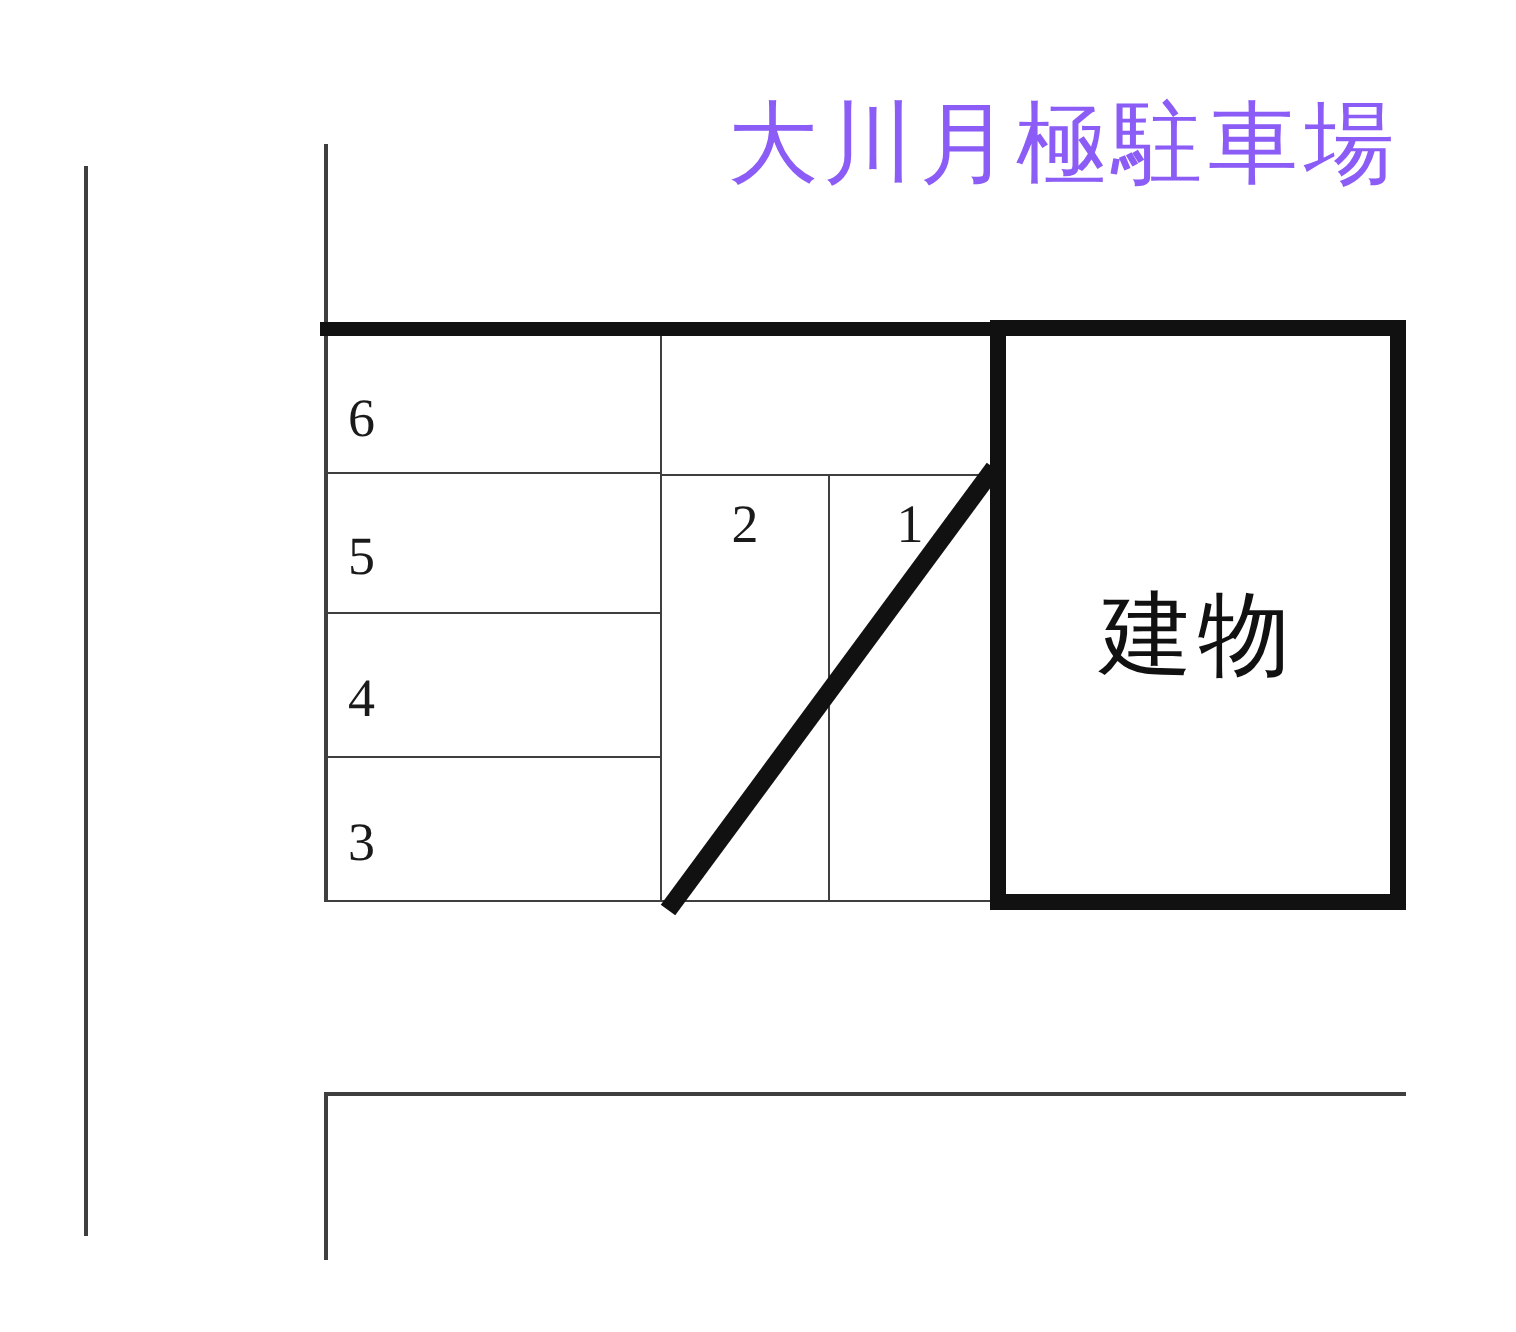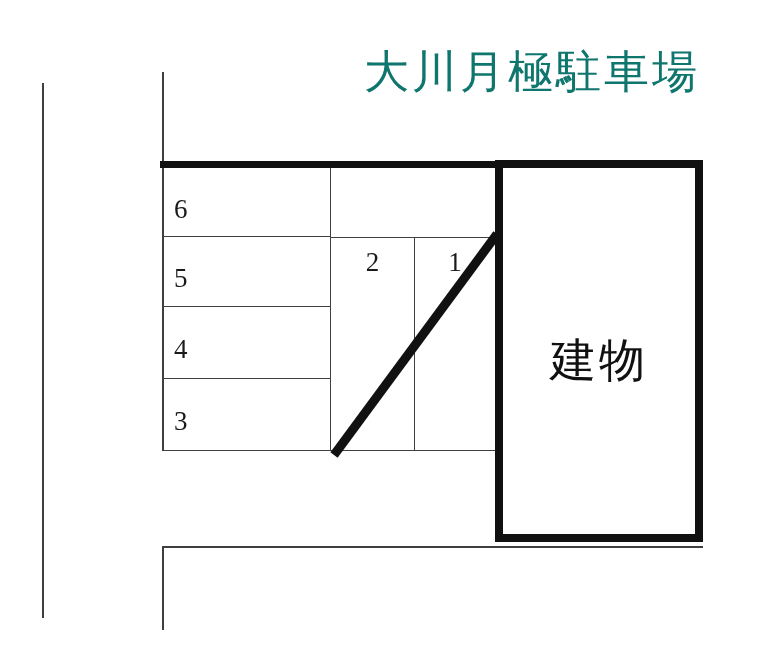--- a/index.html
+++ b/index.html
@@ -20,21 +20,21 @@
 
   
   #title {
     left: 340px;
     top: 42px;
     width: 384px;
     text-align: center;
     font-size: 45px;
     letter-spacing: 3px;
     font-weight: 400;
-    color: #0f766e;
+    color: #8b5cf6;
     white-space: nowrap;
   }
 
   
   .thin-v { width: 2px; background: #3f3f3f; }
   .thin-h { height: 2px; background: #3f3f3f; }
 
   #road-line-left   { left: 42px;  top: 83px;  height: 535px; width: 1.5px; }
   #lot-left-line    { left: 162px; top: 72px;  height: 379px; width: 1.5px; }
   #road-corner-h    { left: 162px; top: 546px; width: 541px;  height: 1.5px; }
@@ -85,21 +85,21 @@
     font-size: 27px;
     color: #1a1a1a;
     line-height: 1;
   }
   .cell-left .num { margin-left: 11px; margin-top: 14px; }
   .cell-mid  .num { display: inline-block; margin-top: 11px; }
 
   
   #building {
     left: 495px; top: 160px;
-    width: 208px; height: 382px;
+    width: 208px; height: 295px;
     box-sizing: border-box;
     border: 8px solid #111111;
     background: #ffffff;
     display: flex;
     align-items: center;
     justify-content: center;
   }
   #building-label {
     font-size: 46px;
     letter-spacing: 3px;

